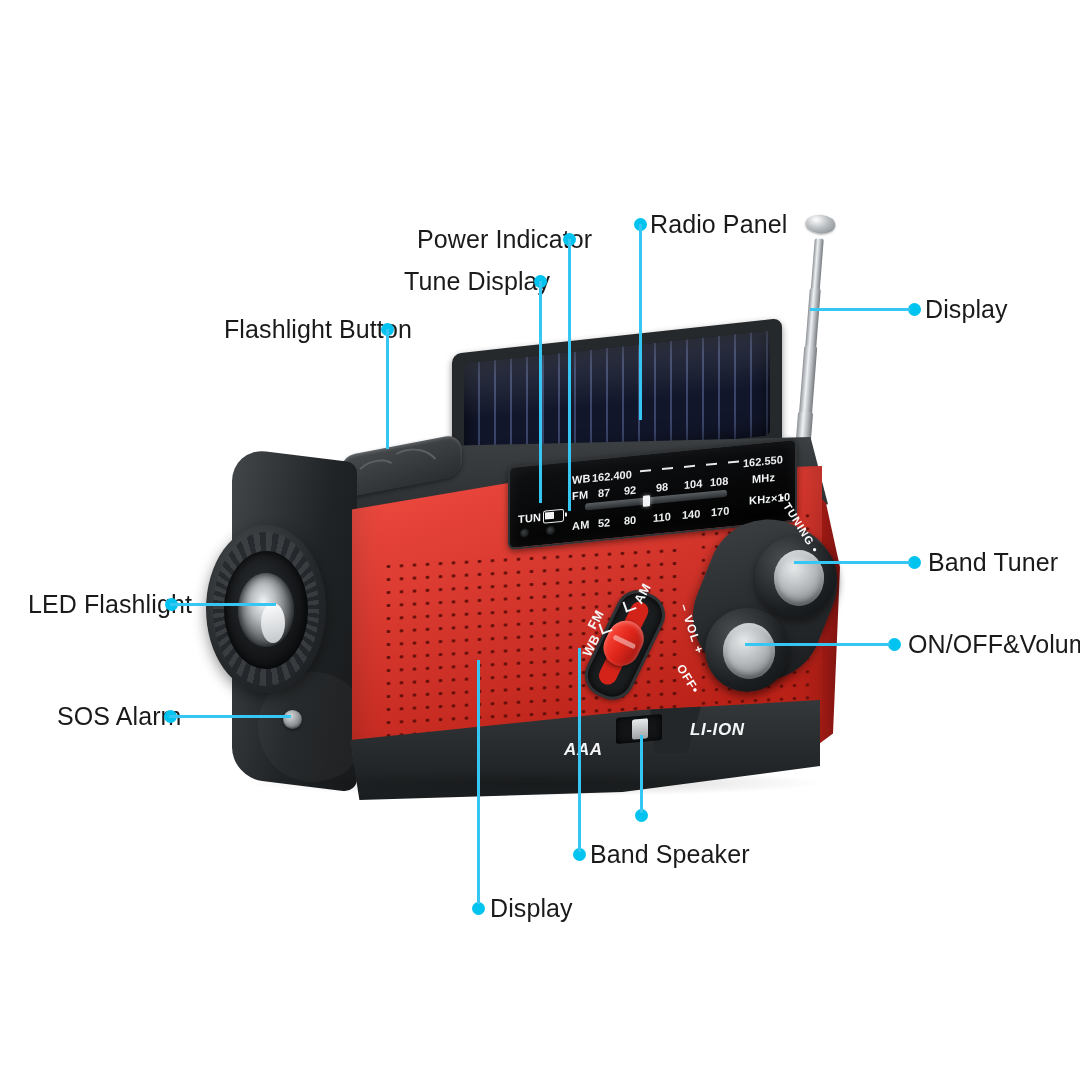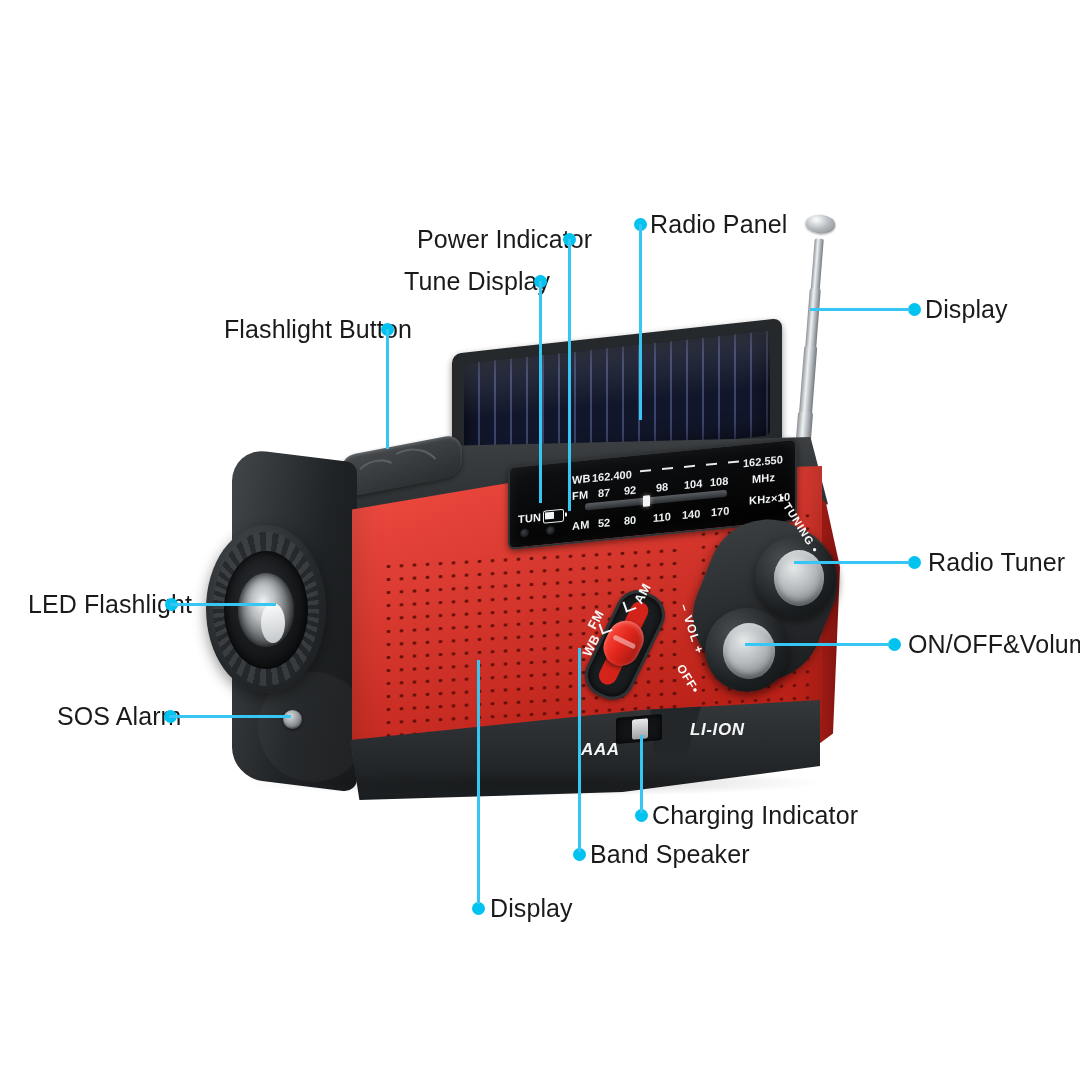--- a/index.html
+++ b/index.html
@@ -280,21 +280,21 @@
     </div>
     <span class="knobTxt" style="left:766px;top:518px;transform:rotate(58deg);font-size:11px;">• TUNING •</span>
 
     <div class="knob" style="left:705px;top:608px;width:84px;height:84px;">
       <div class="knobFace" style="left:18px;top:15px;width:52px;height:56px;"></div>
     </div>
     <span class="knobTxt" style="left:666px;top:622px;transform:rotate(72deg);font-size:12px;">– VOL +</span>
     <span class="knobTxt" style="left:672px;top:672px;transform:rotate(58deg);font-size:12px;">OFF•</span>
 
     <div id="bottomStrip">
-      <span class="botLbl" style="left:214px;top:40px;margin-left:17px;">AAA</span>
+      <span class="botLbl" style="left:214px;top:40px;">AAA</span>
       <div id="chargeNotch"></div>
       <div id="chargeSwitch">
         <div id="chargeKnob"></div>
       </div>
       <span class="botLbl" style="left:340px;top:20px;">LI-ION</span>
     </div>
 
     <div id="shadowBase"></div>
   </div>
 
@@ -311,21 +311,21 @@
   <div class="cline" style="left:568px;top:239px;width:3px;height:272px;"></div>
 
   <div class="callout" style="left:650px;top:212px;">Radio Panel</div>
   <div class="cdot" style="left:634px;top:218px;"></div>
   <div class="cline" style="left:639px;top:224px;width:3px;height:196px;"></div>
 
   <div class="callout" style="left:925px;top:297px;">Display</div>
   <div class="cdot" style="left:908px;top:303px;"></div>
   <div class="cline" style="left:810px;top:308px;width:100px;height:3px;"></div>
 
-  <div class="callout" style="left:928px;top:550px;">Radio Tuner</div>
+  <div class="callout" style="left:928px;top:550px;">Band Tuner</div>
   <div class="cdot" style="left:908px;top:556px;"></div>
   <div class="cline" style="left:794px;top:561px;width:116px;height:3px;"></div>
 
   <div class="callout" style="left:908px;top:632px;">ON/OFF&amp;Volume</div>
   <div class="cdot" style="left:888px;top:638px;"></div>
   <div class="cline" style="left:745px;top:643px;width:145px;height:3px;"></div>
 
   <div class="callout" style="left:28px;top:592px;">LED Flashlight</div>
   <div class="cdot" style="left:165px;top:598px;"></div>
   <div class="cline" style="left:170px;top:603px;width:106px;height:3px;"></div>
@@ -335,17 +335,16 @@
   <div class="cline" style="left:169px;top:715px;width:122px;height:3px;"></div>
 
   <div class="callout" style="left:490px;top:896px;">Display</div>
   <div class="cdot" style="left:472px;top:902px;"></div>
   <div class="cline" style="left:477px;top:660px;width:3px;height:244px;"></div>
 
   <div class="callout" style="left:590px;top:842px;">Band Speaker</div>
   <div class="cdot" style="left:573px;top:848px;"></div>
   <div class="cline" style="left:578px;top:648px;width:3px;height:204px;"></div>
 
-  <div class="callout" style="left:652px;top:803px;">Charging Indicator</div>
   <div class="cdot" style="left:635px;top:809px;"></div>
   <div class="cline" style="left:640px;top:735px;width:3px;height:78px;"></div>
 
 </div>
 
 </body></html>

